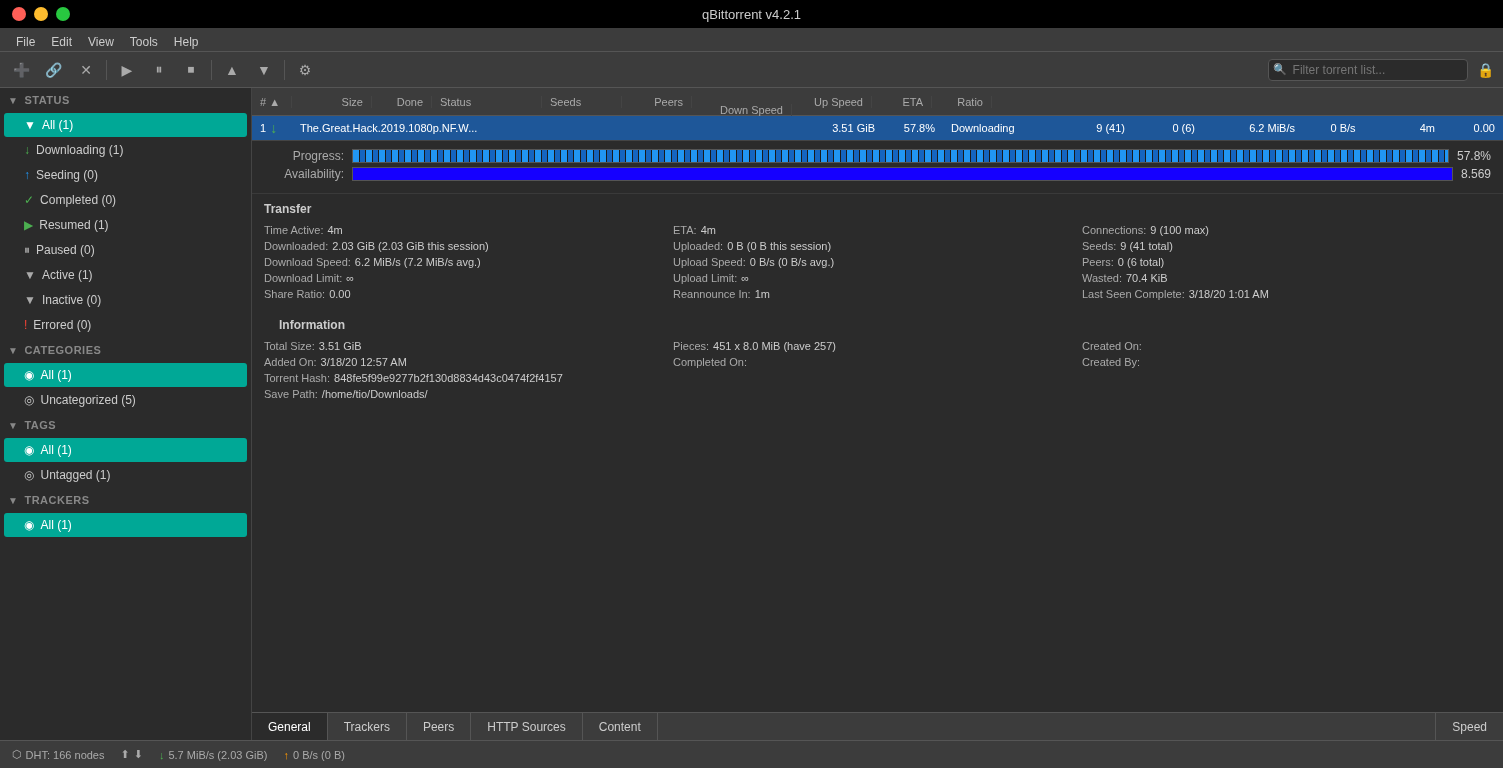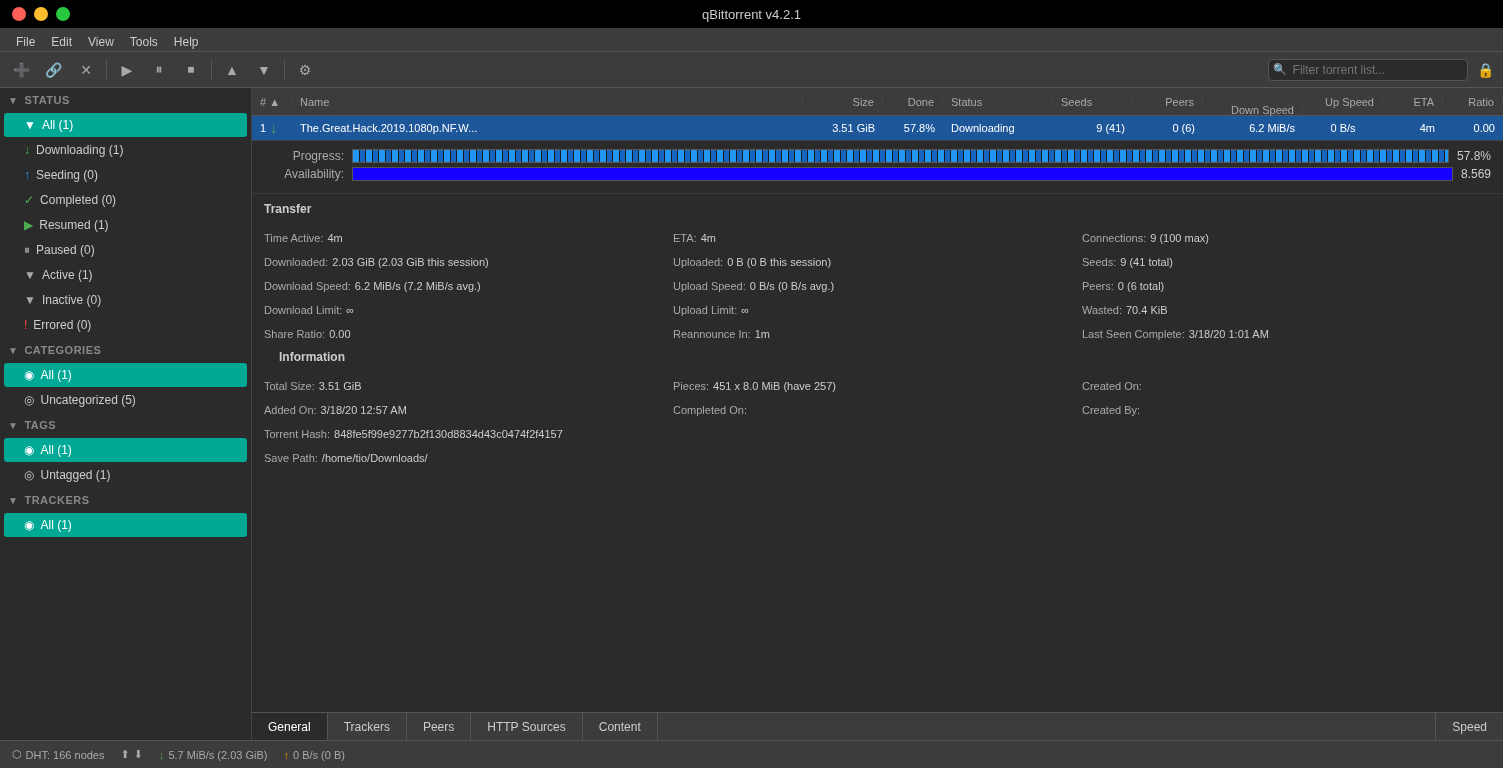--- a/index.html
+++ b/index.html
@@ -294,21 +294,20 @@
     }
     .info-grid {
       display: grid;
       grid-template-columns: 1fr 1fr 1fr;
       gap: 2px 0;
     }
     .info-row {
       display: flex;
       align-items: baseline;
       padding: 2px 0;
-      margin-top: 8px;
     }
     .info-key {
       color: #aaaaaa;
       font-size: 11px;
       white-space: nowrap;
       margin-right: 4px;
     }
     .info-val {
       color: #cccccc;
       font-size: 11px;
@@ -484,21 +483,20 @@
       <span class="item-icon">◉</span>
       <span>All (1)</span>
     </div>
   </div>
 
   <div class="content-area">
 
     <div class="torrent-table">
       <div class="table-header">
         <div class="th th-num"><span>#</span> ▲</div>
-        <div class="th th-name">Name</div>
         <div class="th th-size">Size</div>
         <div class="th th-done">Done</div>
         <div class="th th-status">Status</div>
         <div class="th th-seeds">Seeds</div>
         <div class="th th-peers">Peers</div>
         <div class="th th-down">Down Speed</div>
         <div class="th th-up">Up Speed</div>
         <div class="th th-eta">ETA</div>
         <div class="th th-ratio">Ratio</div>
       </div>
@@ -606,21 +604,21 @@
               <span class="info-key">Wasted:</span>
               <span class="info-val">70.4 KiB</span>
             </div>
             <div class="info-row">
               <span class="info-key">Last Seen Complete:</span>
               <span class="info-val">3/18/20 1:01 AM</span>
             </div>
           </div>
         </div>
 
-        <div class="section-title" style="margin-top:8px;padding-left:15px;">Information</div>
+        <div class="section-title" style="margin-top:16px;padding-left:15px;">Information</div>
         <div class="info-grid">
 
           <div>
             <div class="info-row">
               <span class="info-key">Total Size:</span>
               <span class="info-val">3.51 GiB</span>
             </div>
             <div class="info-row">
               <span class="info-key">Added On:</span>
               <span class="info-val">3/18/20 12:57 AM</span>

